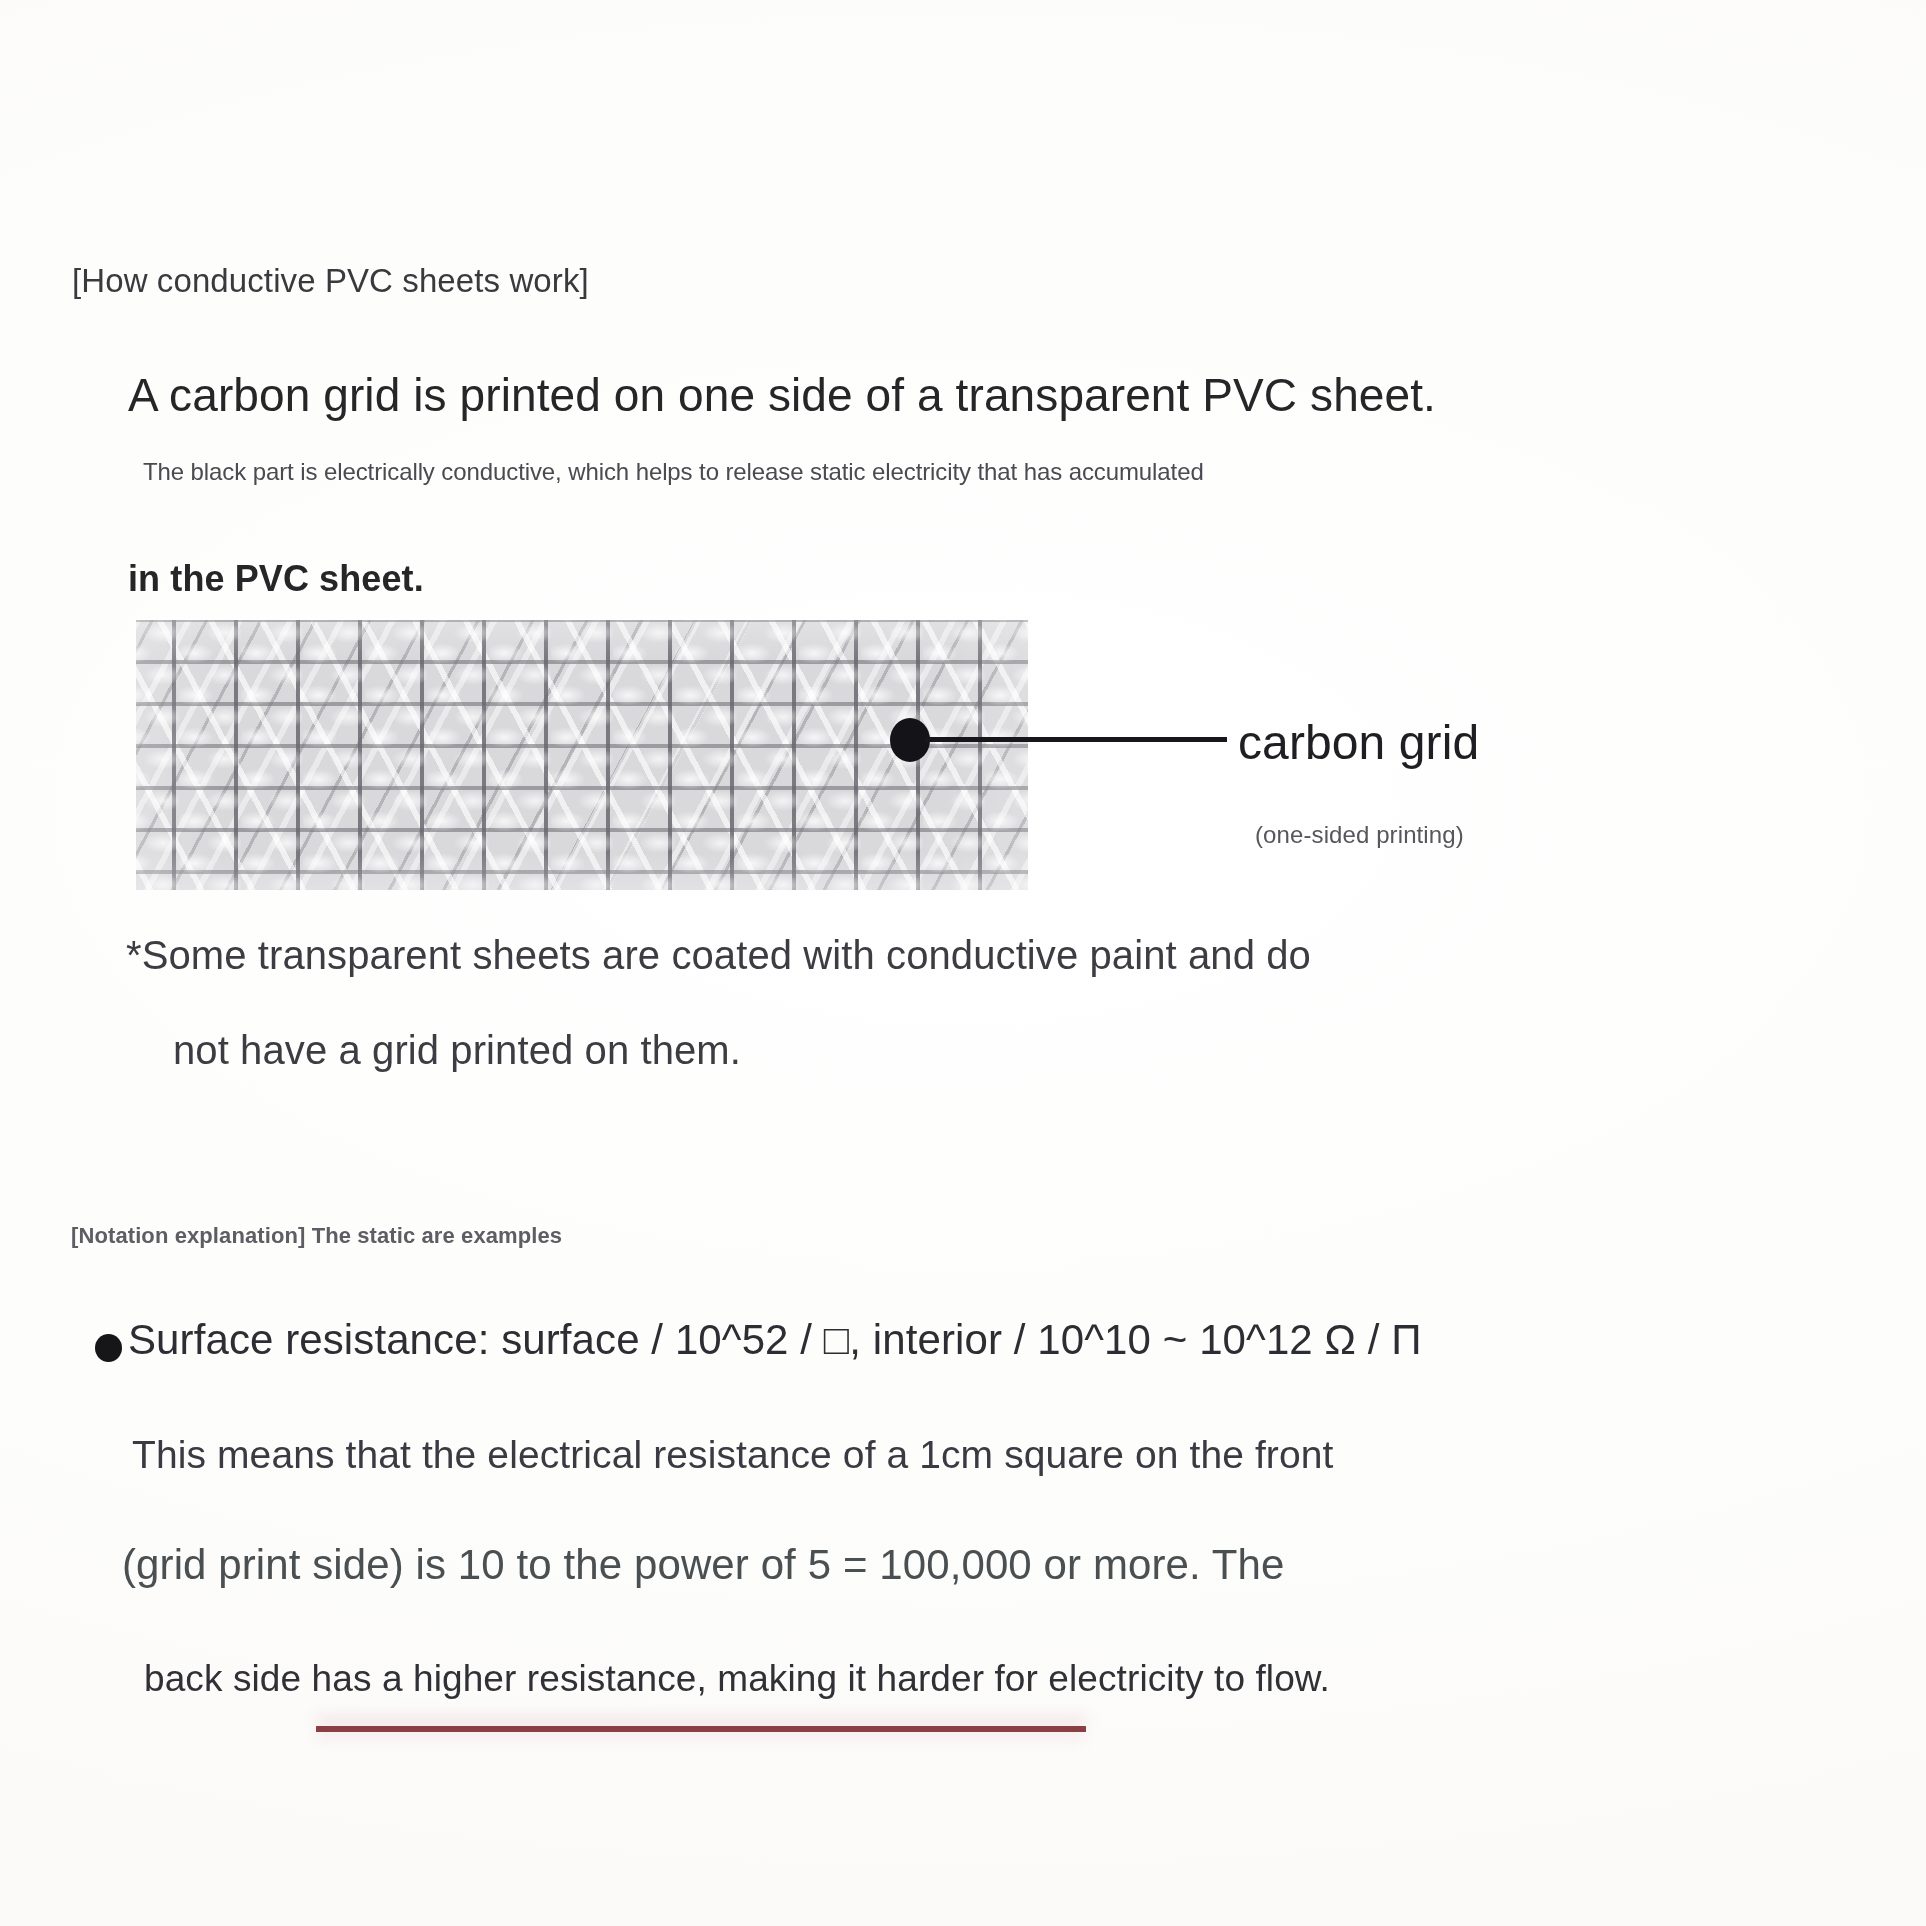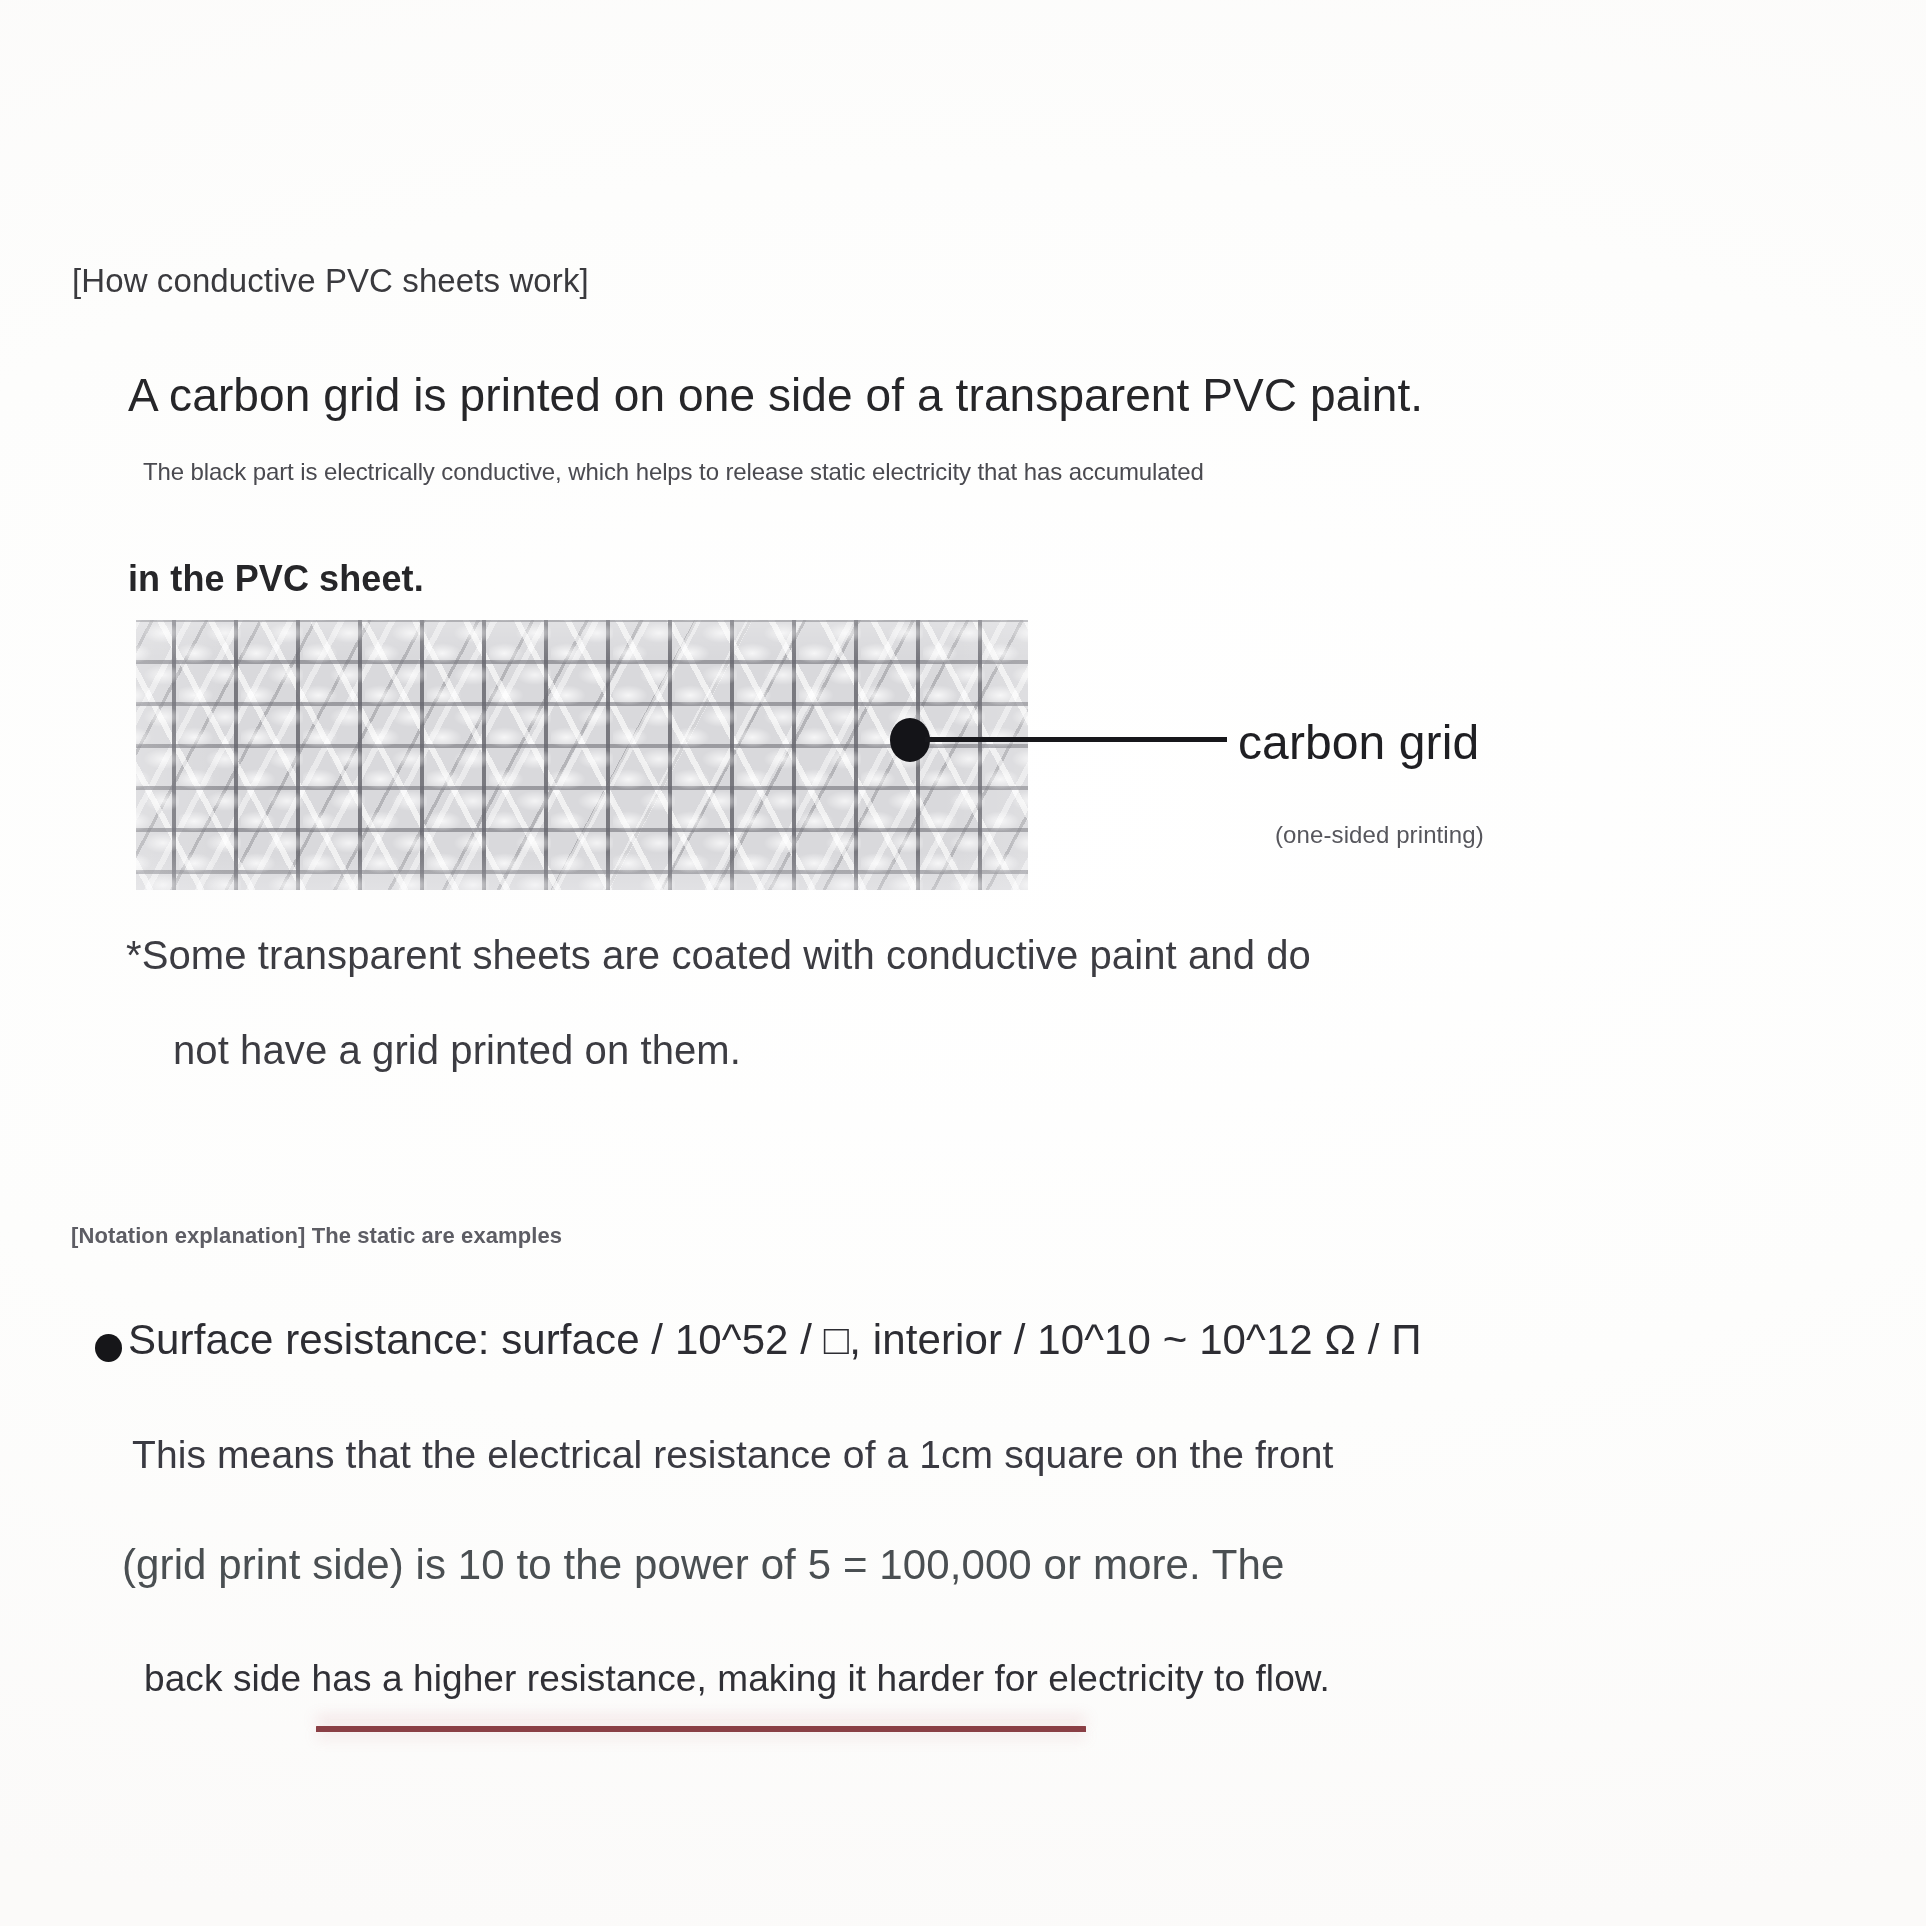--- a/index.html
+++ b/index.html
@@ -161,21 +161,20 @@
     left: 1238px;
     top: 715px;
     font-size: 48px;
     color: #1f1f23;
   }
   #callout-sublabel {
     left: 1255px;
     top: 821px;
     font-size: 24px;
     color: #56565c;
-    margin-left: 20px;
   }
 
   
   #note-line-1 {
     left: 126px;
     top: 933px;
     font-size: 40px;
     color: #3c3c42;
   }
   #note-line-2 {
@@ -242,21 +241,21 @@
     border-radius: 0.6px;
   }
 </style>
 </head>
 <body>
 
 <div id="page">
 
   <div class="txt" id="bracket-heading">[How conductive PVC sheets work]</div>
 
-  <div class="txt" id="main-line-1">A carbon grid is printed on one side of a transparent PVC paint.</div>
+  <div class="txt" id="main-line-1">A carbon grid is printed on one side of a transparent PVC sheet.</div>
 
   <div class="txt" id="sub-line">The black part is electrically conductive, which helps to release static electricity that has accumulated</div>
 
   <div class="txt" id="main-line-3">in the PVC sheet.</div>
 
   <div id="grid-photo">
     <div class="mesh"></div>
     <div class="cells"></div>
     <div class="vignette"></div>
   </div>

